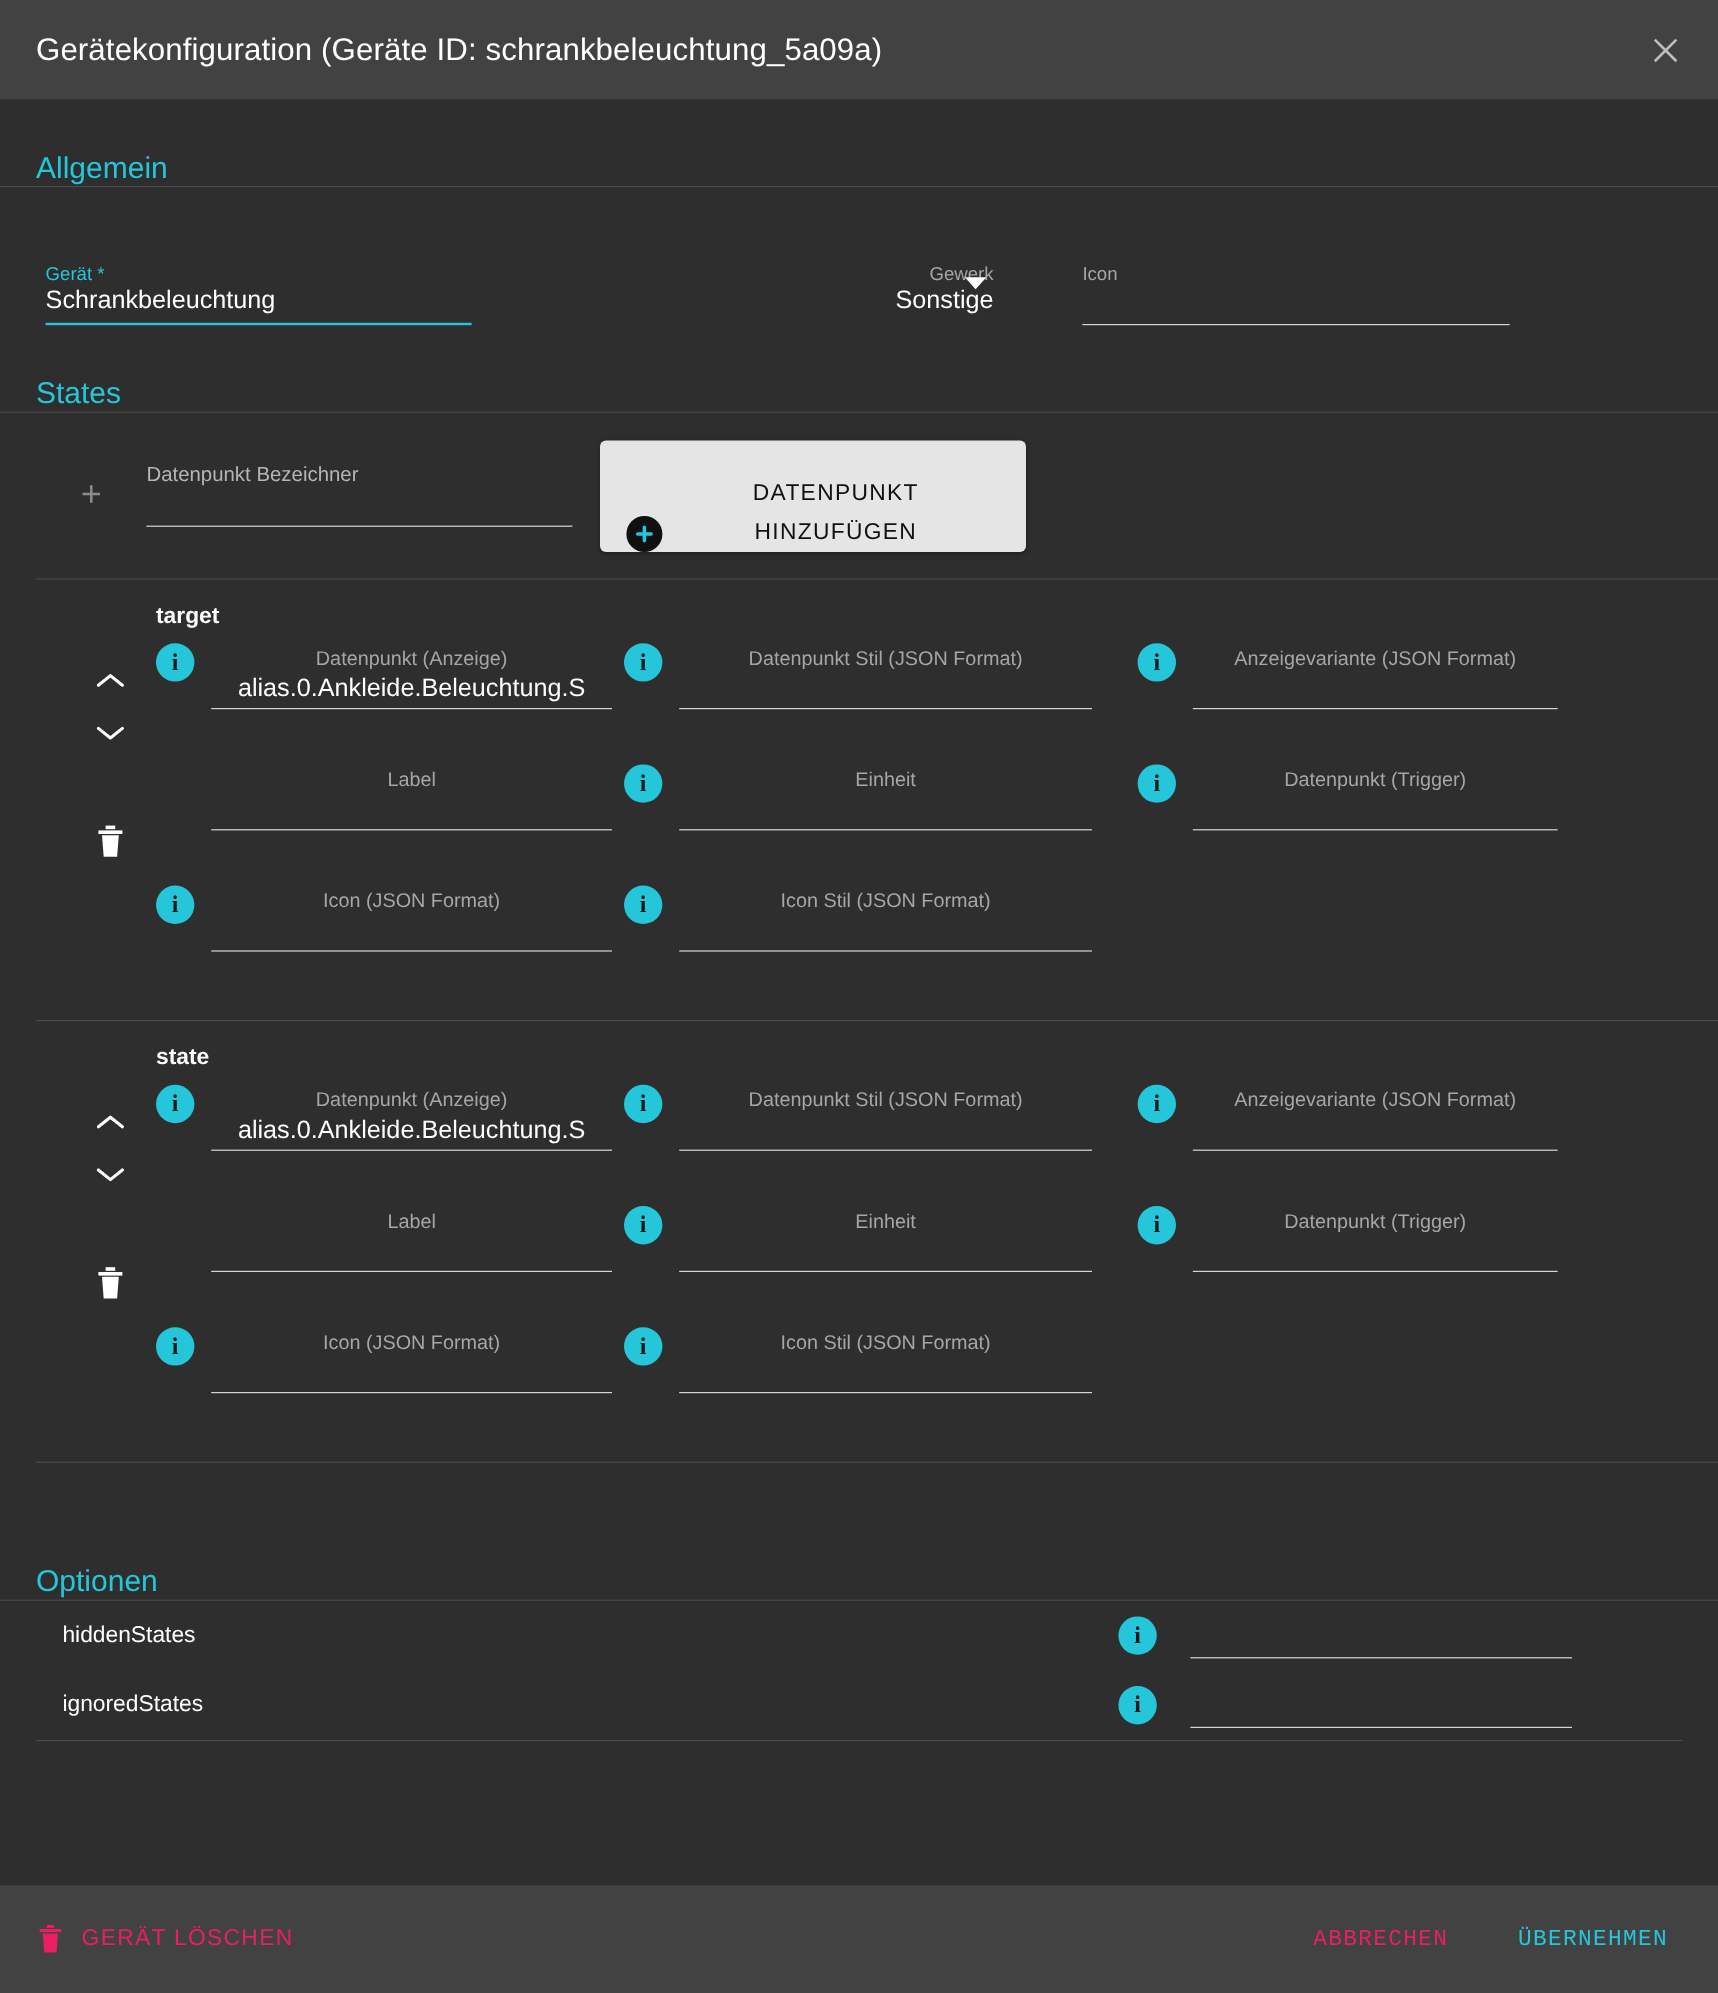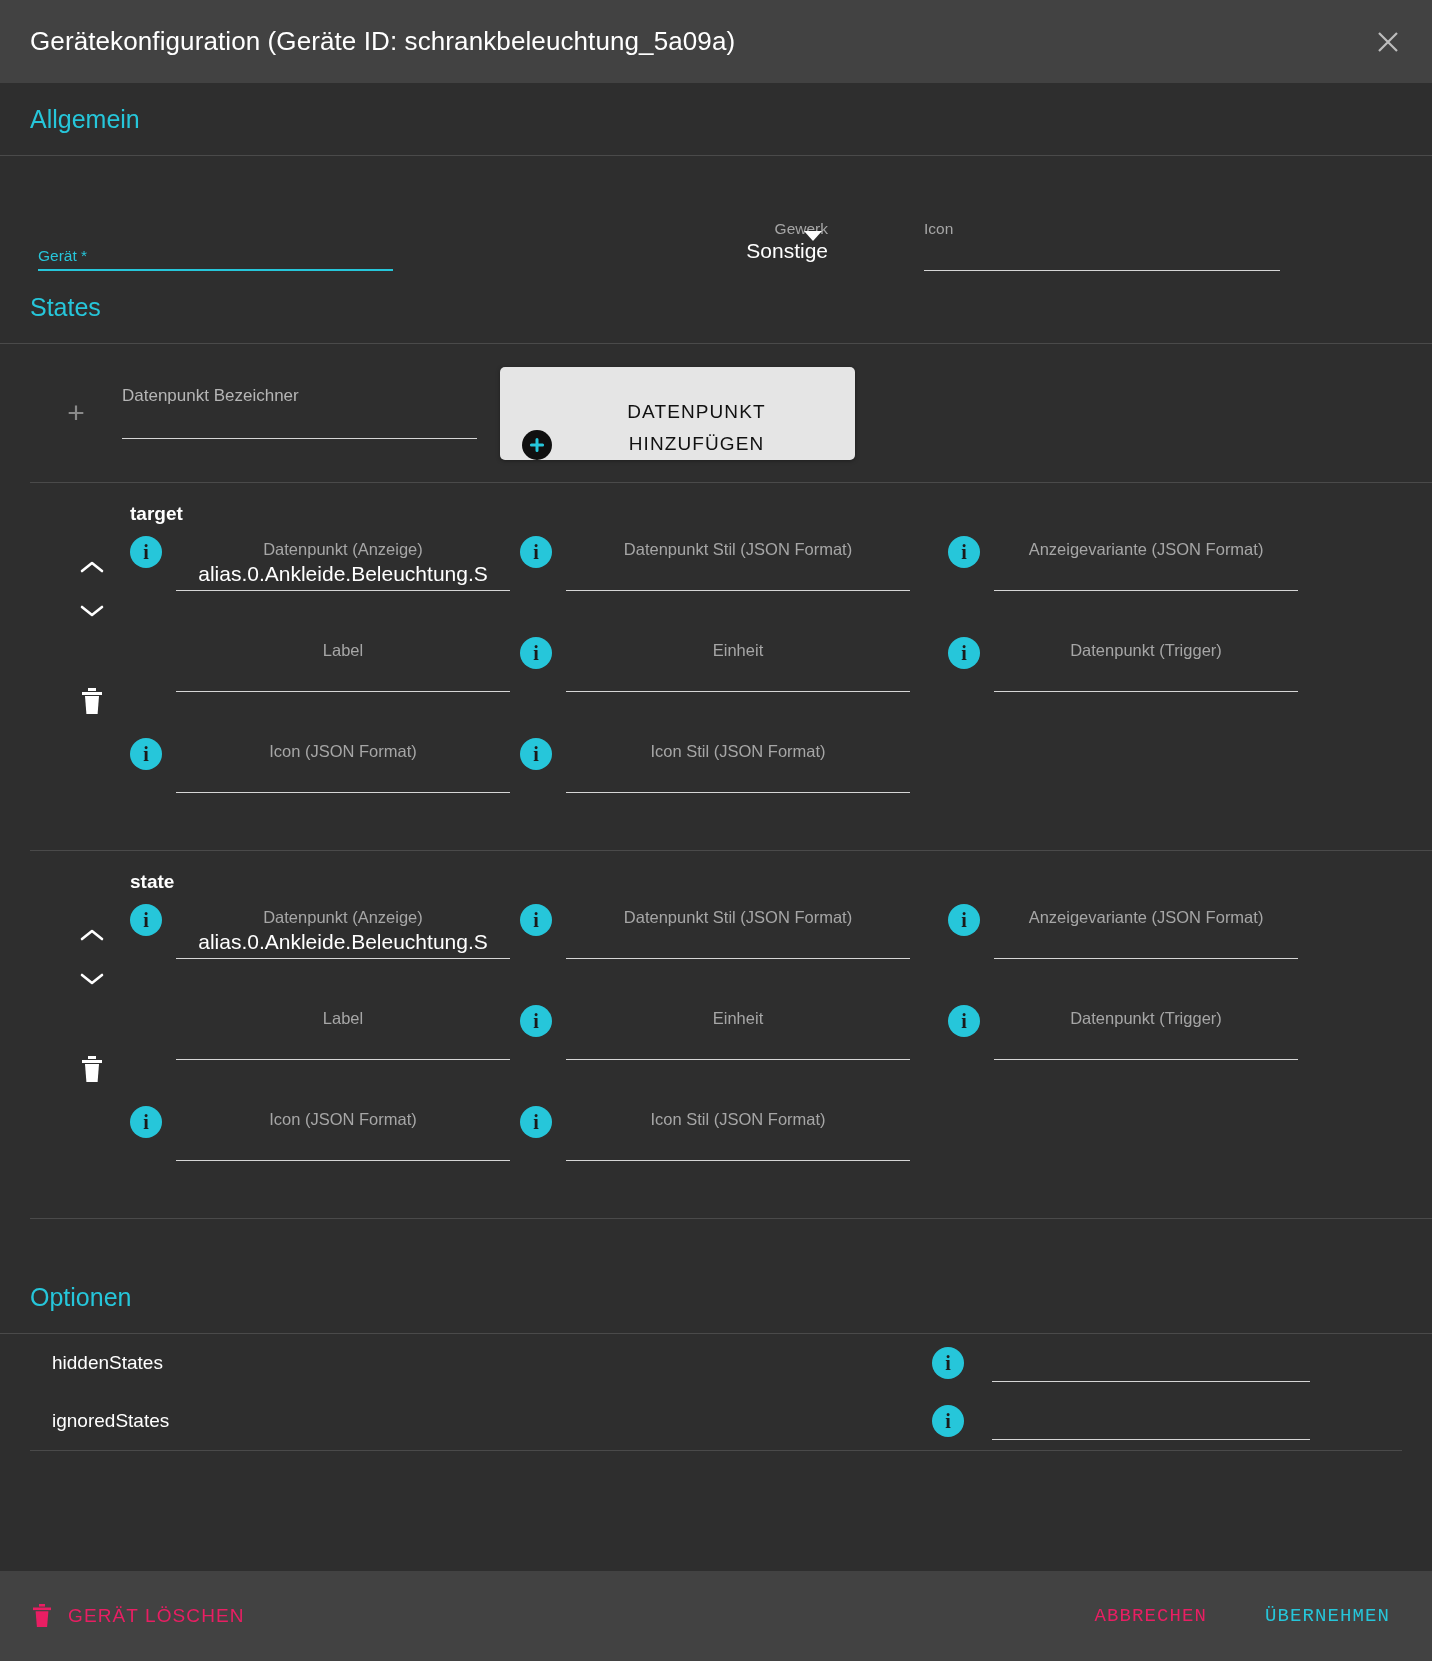--- a/index.html
+++ b/index.html
@@ -54,21 +54,21 @@
   .content {
     flex: 1;
     background: #2e2e2e;
     overflow: hidden;
     position: relative;
   }
 
   .section-head {
     height: 73px;
     display: flex;
-    align-items: center;
+    align-items: flex-end;
     padding-left: 30px;
     border-bottom: 1px solid #4a4a4a;
     box-sizing: border-box;
   }
   .section-head .title {
     color: #26c6da;
     font-size: 25px;
   }
 
   
@@ -109,21 +109,21 @@
   
   .allg-row {
     display: flex;
     padding: 18px 30px 0 30px;
     height: 115px;
     box-sizing: border-box;
   }
   .allg-col { position: relative; }
   .c-geraet { width: 355px; margin-left: 8px; }
   .c-gewerk { width: 358px; margin-left: 77px; position: relative; align-items: flex-end; }
-  .c-icon   { width: 356px; margin-left: 96px; }
+  .c-icon   { width: 356px; margin-left: 74px; }
   .select-arrow {
     position: absolute;
     right: 6px;
     bottom: 30px;
     width: 0; height: 0;
     border-left: 9px solid transparent;
     border-right: 9px solid transparent;
     border-top: 10px solid #ffffff;
   }
 
@@ -349,20 +349,21 @@
 
   <div class="content">
 
     <div class="section-head">
       <span class="title">Allgemein</span>
     </div>
 
     <div class="allg-row">
       <div class="allg-col c-geraet field">
         <div class="lbl req">Gerät *</div>
+        <div class="val">Schrankbeleuchtung</div>
         <div class="underline accent"></div>
       </div>
 
       <div class="allg-col c-gewerk field">
         <div class="lbl">Gewerk</div>
         <div class="val">Sonstige</div>
         <div class="underline"></div>
         <div class="select-arrow"></div>
       </div>
 

